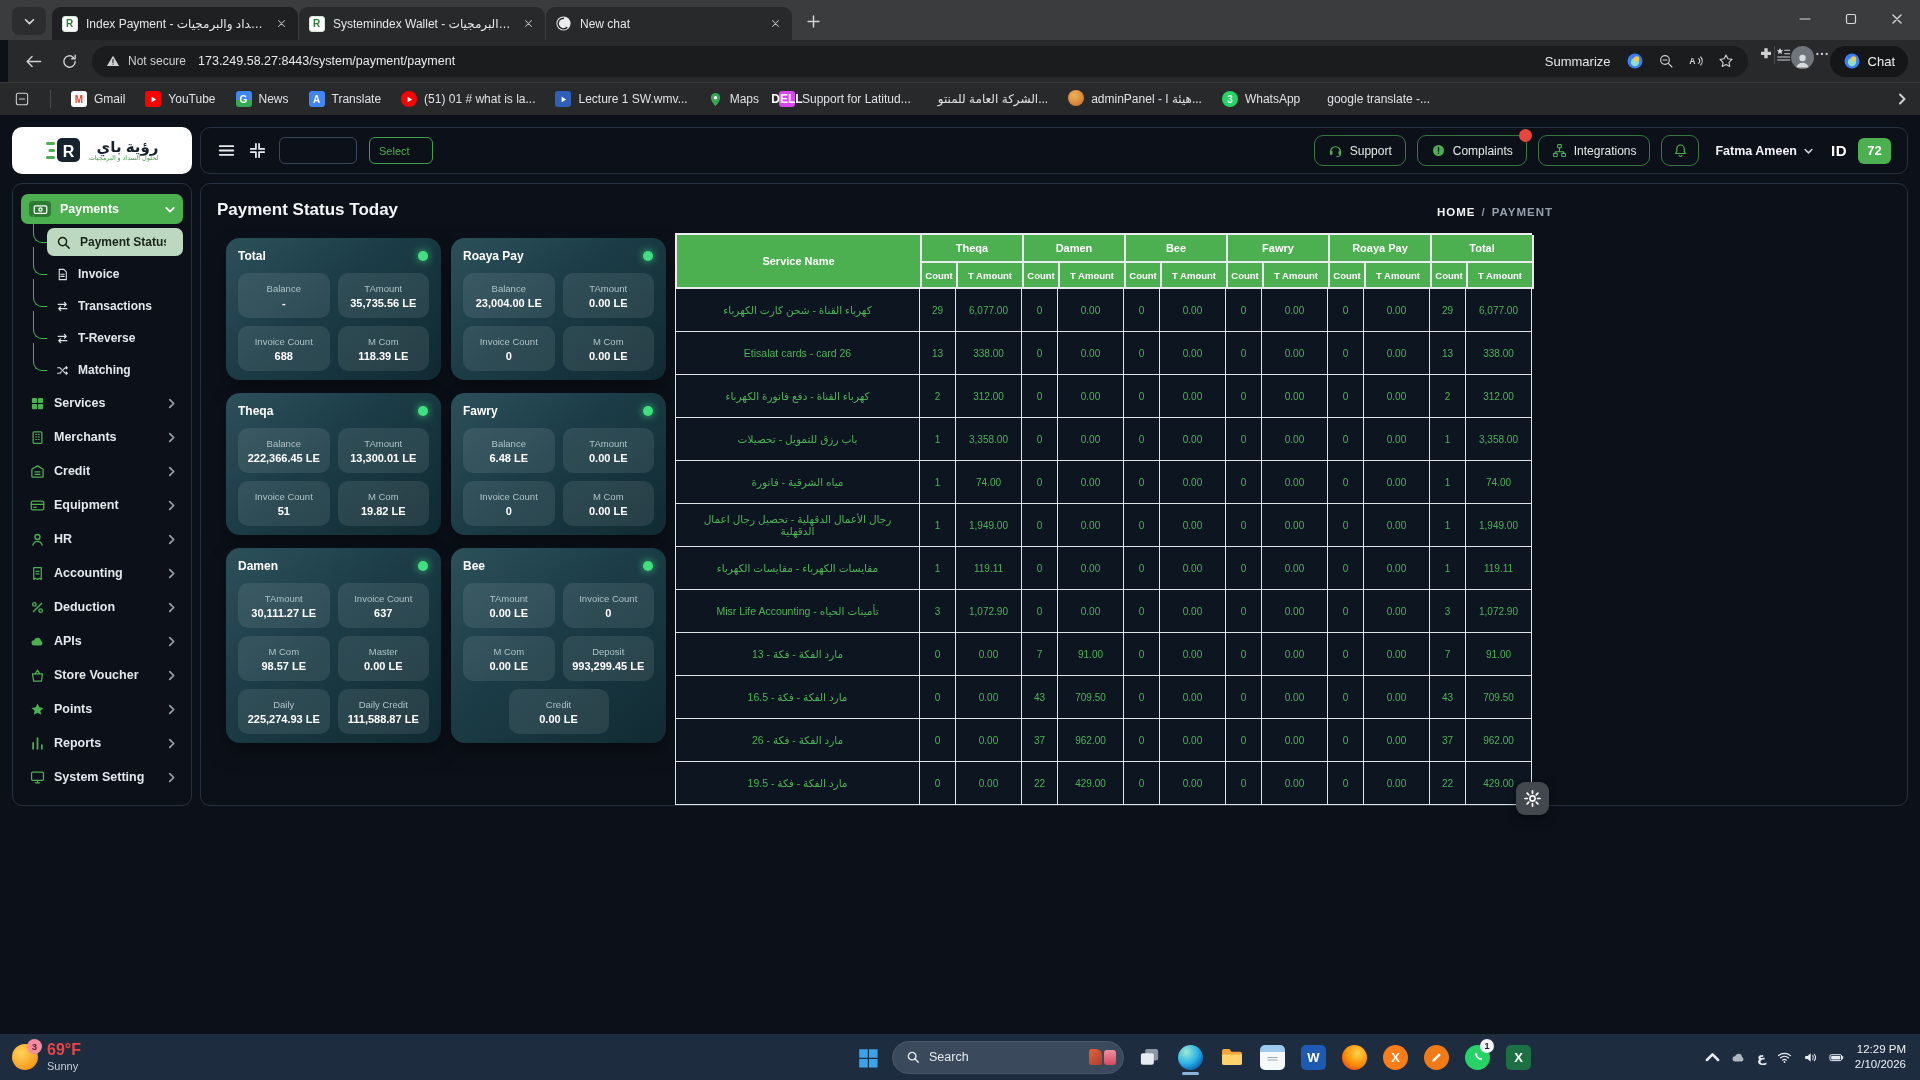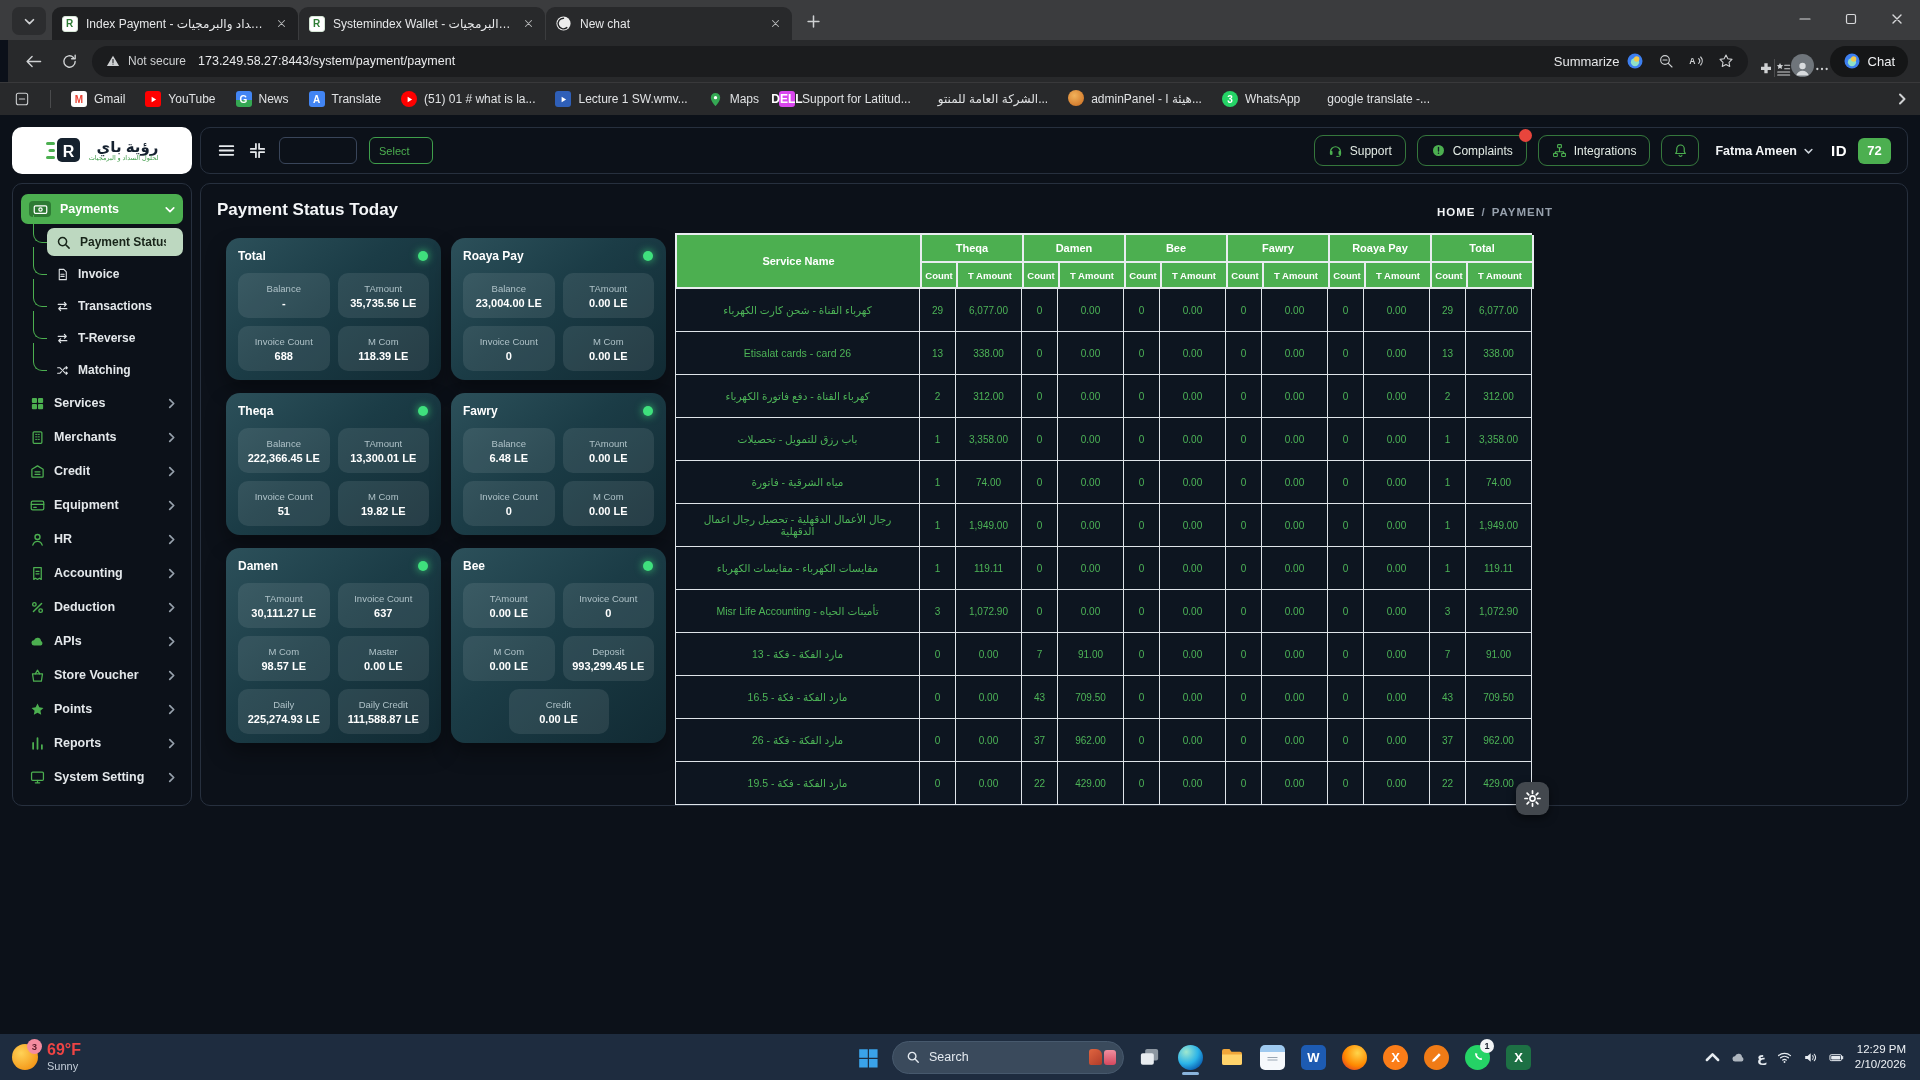--- a/index.html
+++ b/index.html
@@ -32,24 +32,24 @@
   .addressbar { position:absolute; top:40px; left:8px; right:0; height:42px; background:#28292b;
     display:flex; align-items:center; padding:0 12px; gap:10px; }
   .nav-ic { color:#cfd1d3; display:flex; align-items:center; justify-content:center; width:26px; height:26px; }
   .nav-ic svg { width:17px; height:17px; }
   .urlpill { flex:1; height:31px; background:#1b1c1e; border-radius:16px; display:flex; align-items:center;
     padding:0 14px; gap:8px; }
   .warn-ic { color:#cfd1d3; } .warn-ic svg { width:14px; height:14px; }
   .notsecure { font-size:12px; color:#cfd1d3; }
   .url { font-size:12.5px; color:#e9eaec; margin-left:4px; }
   .pill-right { margin-left:auto; display:flex; align-items:center; gap:14px; }
-  .summarize { display:flex; align-items:center; gap:6px; font-size:13px; color:#e6e7e9; }
+  .summarize { display:flex; align-items:center; gap:15px; font-size:13px; color:#e6e7e9; }
   .pill-ic { color:#cfd1d3; } .pill-ic svg { width:16px; height:16px; }
   .copilot-ic svg { width:18px; height:18px; }
-  .bar-right { display:flex; align-items:flex-end; }
+  .bar-right { display:flex; align-items:flex-start; }
   .vdiv { width:1px; height:18px; background:#4a4b4d; }
   .avatar { width:23px; height:23px; border-radius:50%; background:#6f757b; display:flex; align-items:flex-end; justify-content:center; overflow:hidden; }
   .avatar svg { width:17px; height:17px; color:#d8dbde; }
   .chat-btn { height:31px; background:#151617; border-radius:16px; display:flex; align-items:center; gap:7px;
     padding:0 13px; color:#f0f1f3; font-size:13px; }
 
   .bookmarksbar { position:absolute; top:82px; left:0; right:0; height:33px; background:#28292b;
     border-top:1px solid #39393b; display:flex; align-items:center; gap:20px; padding:0 14px; }
   .bm { display:flex; align-items:center; gap:7px; font-size:12px; color:#e0e2e4; white-space:nowrap; }
   .fav { width:16px; height:16px; border-radius:3px; display:inline-flex; align-items:center; justify-content:center;

